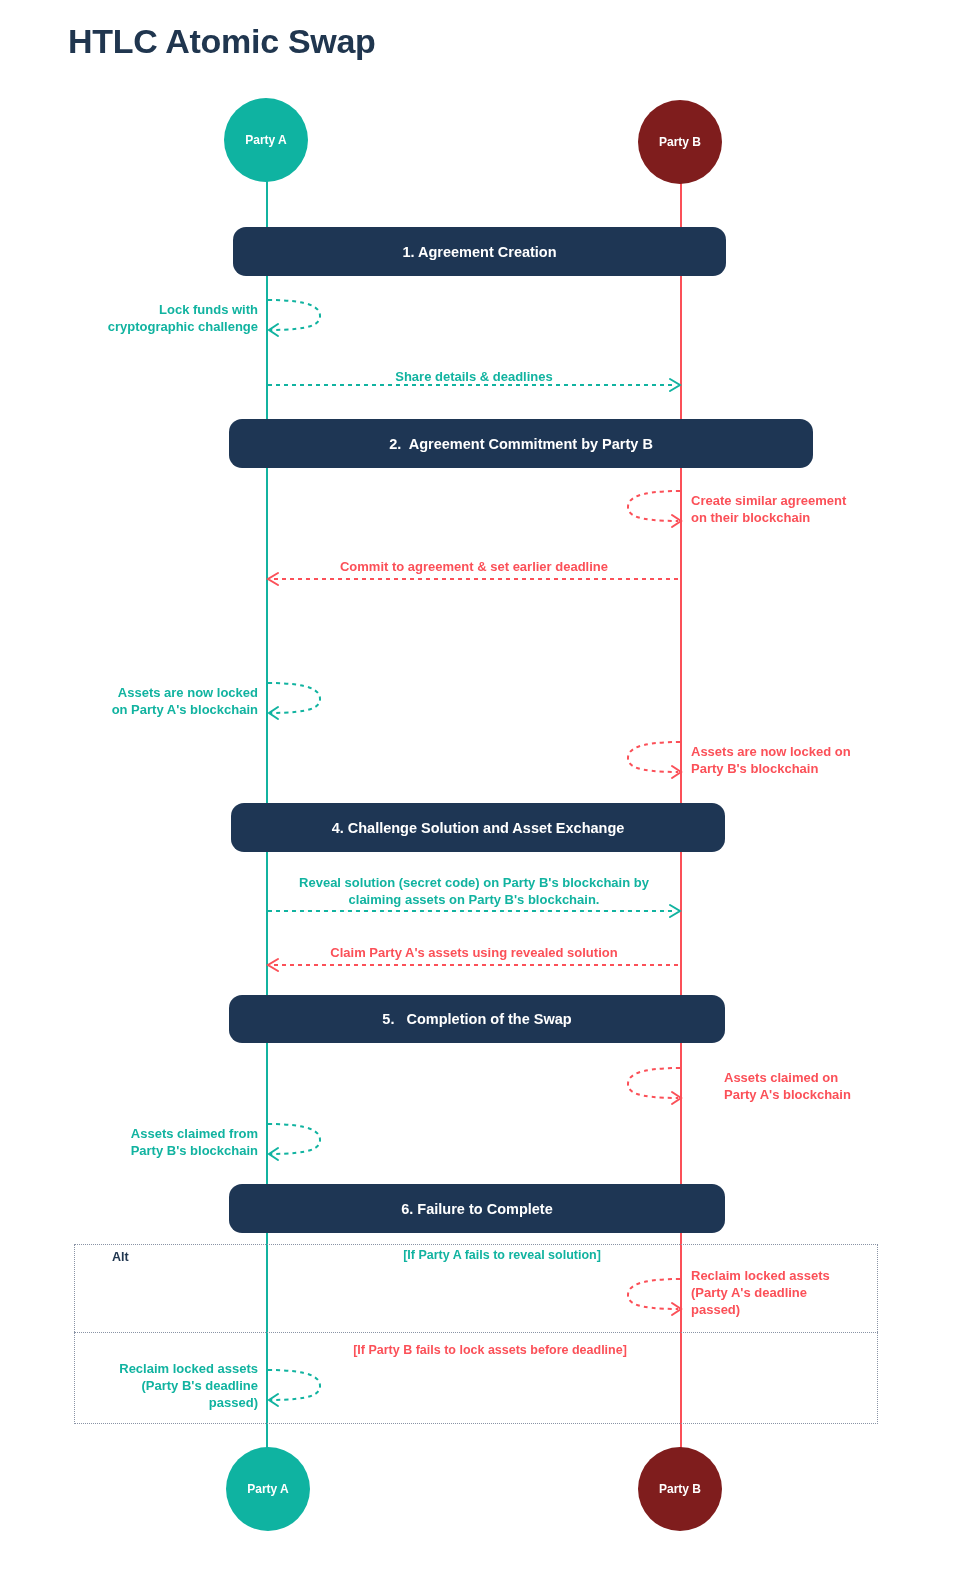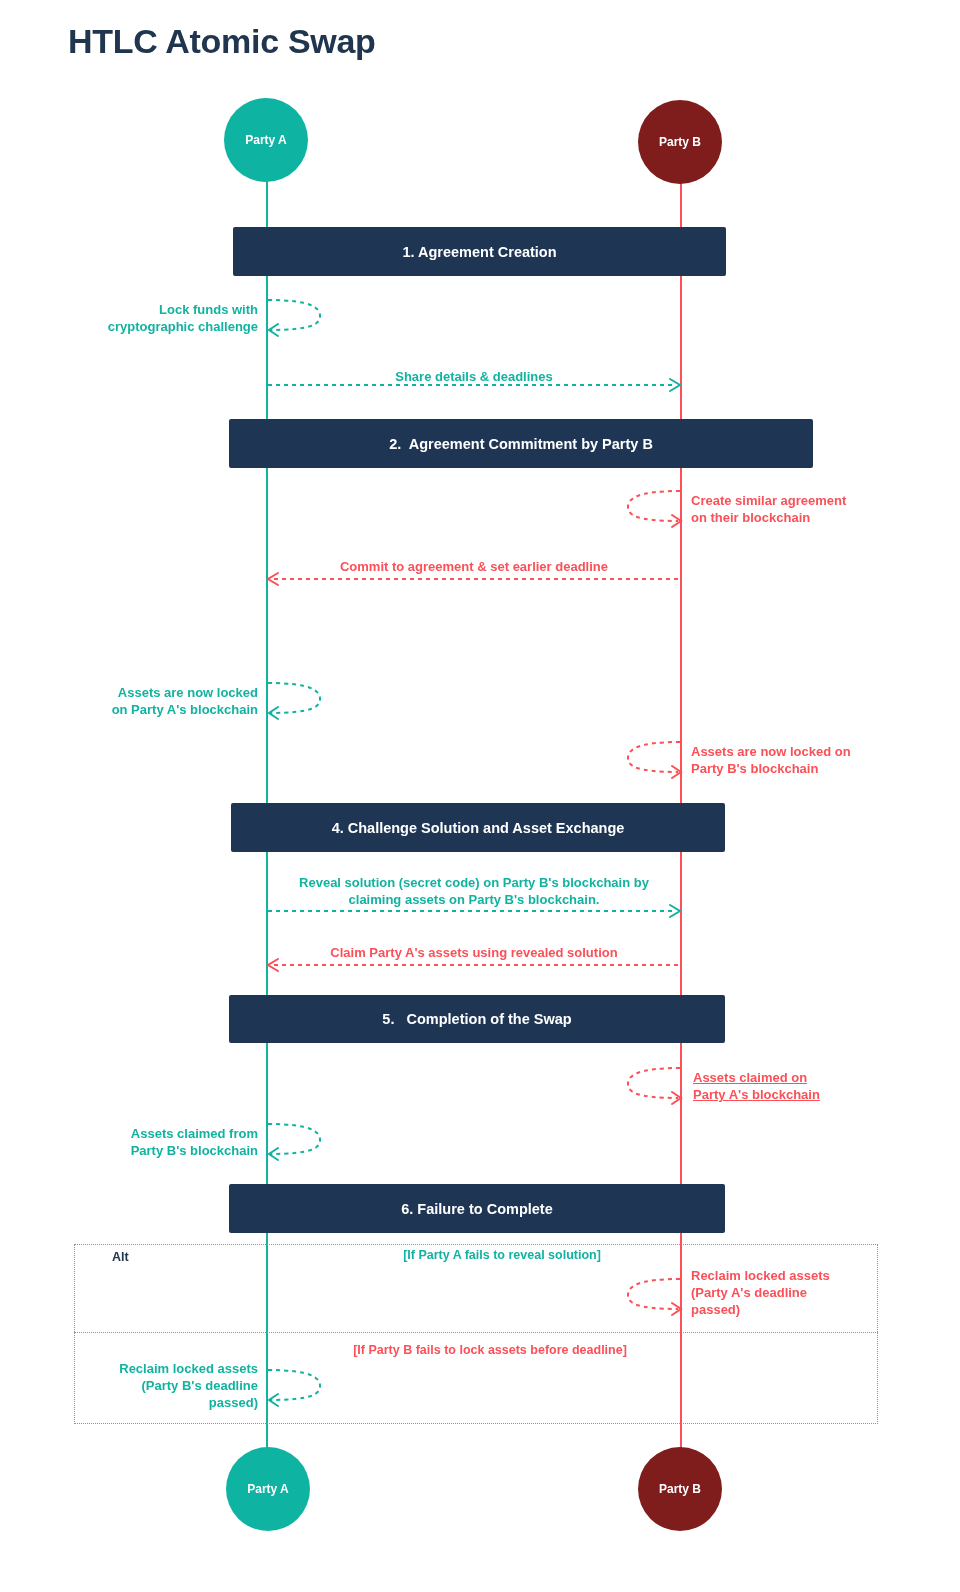--- a/index.html
+++ b/index.html
@@ -31,21 +31,21 @@
     color:#ffffff; font-weight:bold; font-size:12px;
     box-sizing:border-box;
   }
   .actor.a { background:#0fb3a1; }
   .actor.b { background:#7f1d1d; }
 
   
   .section-bar {
     position:absolute;
     background:#1e3654;
-    border-radius:2px;
+    border-radius:13px;
     color:#ffffff;
     font-size:14.5px; font-weight:bold;
     display:flex; align-items:center; justify-content:center;
     text-align:center;
     box-sizing:border-box;
     white-space:pre;
   }
 
   
   .msg-label {
@@ -170,21 +170,21 @@
     <line x1="2" y1="7" x2="408" y2="7" stroke="#11b3a0" stroke-width="2" stroke-dasharray="4,4"></line>
     <path d="M404,1 L414,7 L404,13" fill="none" stroke="#11b3a0" stroke-width="2" stroke-linecap="round"></path>
   </svg>
 
   <div class="msg-label red c" style="left:268px; top:944px; width:412px;">Claim Party A's assets using revealed solution</div>
   <svg class="arrow" style="left:264px; top:958px; width:418px; height:14px;">
     <line x1="10" y1="7" x2="416" y2="7" stroke="#fb5058" stroke-width="2" stroke-dasharray="4,4"></line>
     <path d="M14,1 L4,7 L14,13" fill="none" stroke="#fb5058" stroke-width="2" stroke-linecap="round"></path>
   </svg>
 
-  <div class="msg-label red l" style="left:693px; top:1069px; width:222px;text-decoration:underline;">Assets claimed on
+  <div class="msg-label red l" style="left:724px; top:1069px; width:222px;">Assets claimed on
 Party A's blockchain</div>
   <svg class="arrow" style="left:614px; top:1064px; width:70px; height:40px;">
     <path d="M66,4 C22,4 14,12 14,20 C14,28 22,34 64,34" fill="none" stroke="#fb5058" stroke-width="2" stroke-dasharray="4,4"></path>
     <path d="M58,28 L67,34 L58,40" fill="none" stroke="#fb5058" stroke-width="2" stroke-linecap="round"></path>
   </svg>
 
   <div class="msg-label teal r" style="left:58px; top:1125px; width:200px;">Assets claimed from
 Party B's blockchain</div>
   <svg class="arrow" style="left:266px; top:1120px; width:70px; height:40px;">
     <path d="M2,4 C46,4 54,12 54,20 C54,28 46,34 4,34" fill="none" stroke="#11b3a0" stroke-width="2" stroke-dasharray="4,4"></path>

